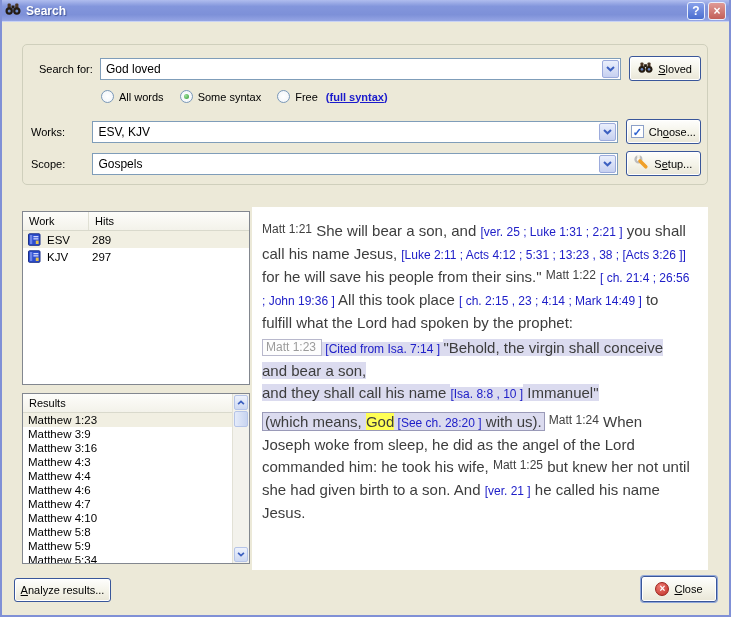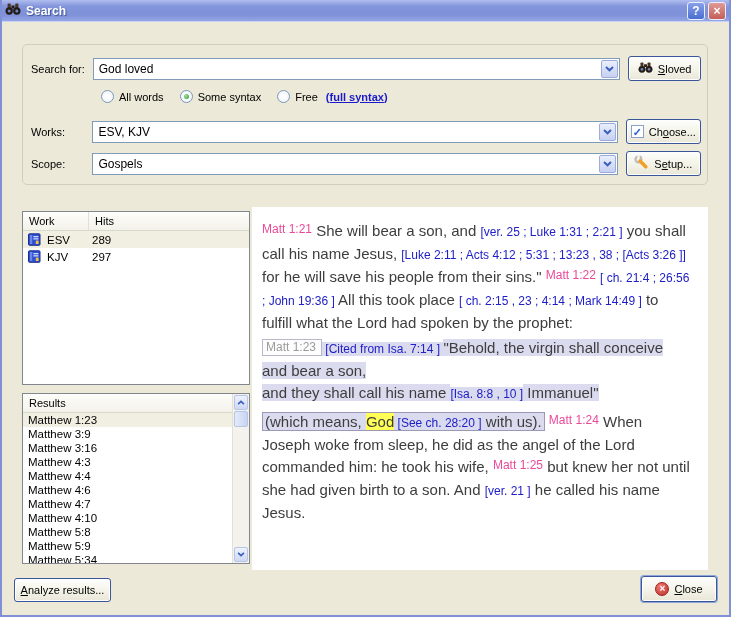--- a/index.html
+++ b/index.html
@@ -32,21 +32,21 @@
   .tb-close { background:linear-gradient(#e09a96, #c25f58); }
 
   .body-area { position:relative; height:593px; }
 
   
   .groupbox {
     position:absolute; left:20px; top:22px; width:686px; height:141px;
     border:1px solid #cfcfbc; border-radius:5px;
   }
   .grow { position:absolute; left:8px; right:6px; display:flex; align-items:center; }
-  .grow-search { top:11px; }
+  .grow-search { top:11px;margin-left:8px; }
   .grow-radio  { top:45px; left:78px; }
   .grow-works  { top:74px; }
   .grow-scope  { top:106px; }
   .glabel { width:62px; font-size:11px; color:#000; }
 
   .combo {
     width:530px; height:22px; background:#fff; border:1px solid #7f9db9;
     display:flex; align-items:center;
   }
   .combo-value { flex:1; font-size:12px; padding:0 5px; color:#000; white-space:nowrap; overflow:hidden; }
@@ -118,21 +118,21 @@
   
   .preview {
     position:absolute; left:250px; top:185px; width:456px; height:363px;
     background:#fff; padding:13px 17px 0 10px;
     font-size:15px; line-height:22px; color:#3d3d3d; overflow:hidden;
   }
   .para { margin:0; }
   .para-p2 { margin-top:3px; }
   .para-p3 { margin-top:6px; }
   .seg-body  { color:#3d3d3d; }
-  .seg-verse { color:#ec4899; font-size:12px; position:relative; top:-3px; }
+  .seg-verse { color:#404040; font-size:12px; position:relative; top:-3px; }
   .seg-ref   { color:#2020c8; font-size:12px; }
   .seg-hl    { background:#ffff55; }
   .seg-versebox {
     color:#9b9b9b; font-size:12px; position:relative; top:-2px;
     background:#fdfdfd; border:1px solid #b8b8cc; padding:0 5px 1px 3px;
   }
   .lav { background:#dbdbef; }
   .seg-box { background:#dbdbef; border:1px solid #9a9ab8; padding:0 2px; }
 
   

